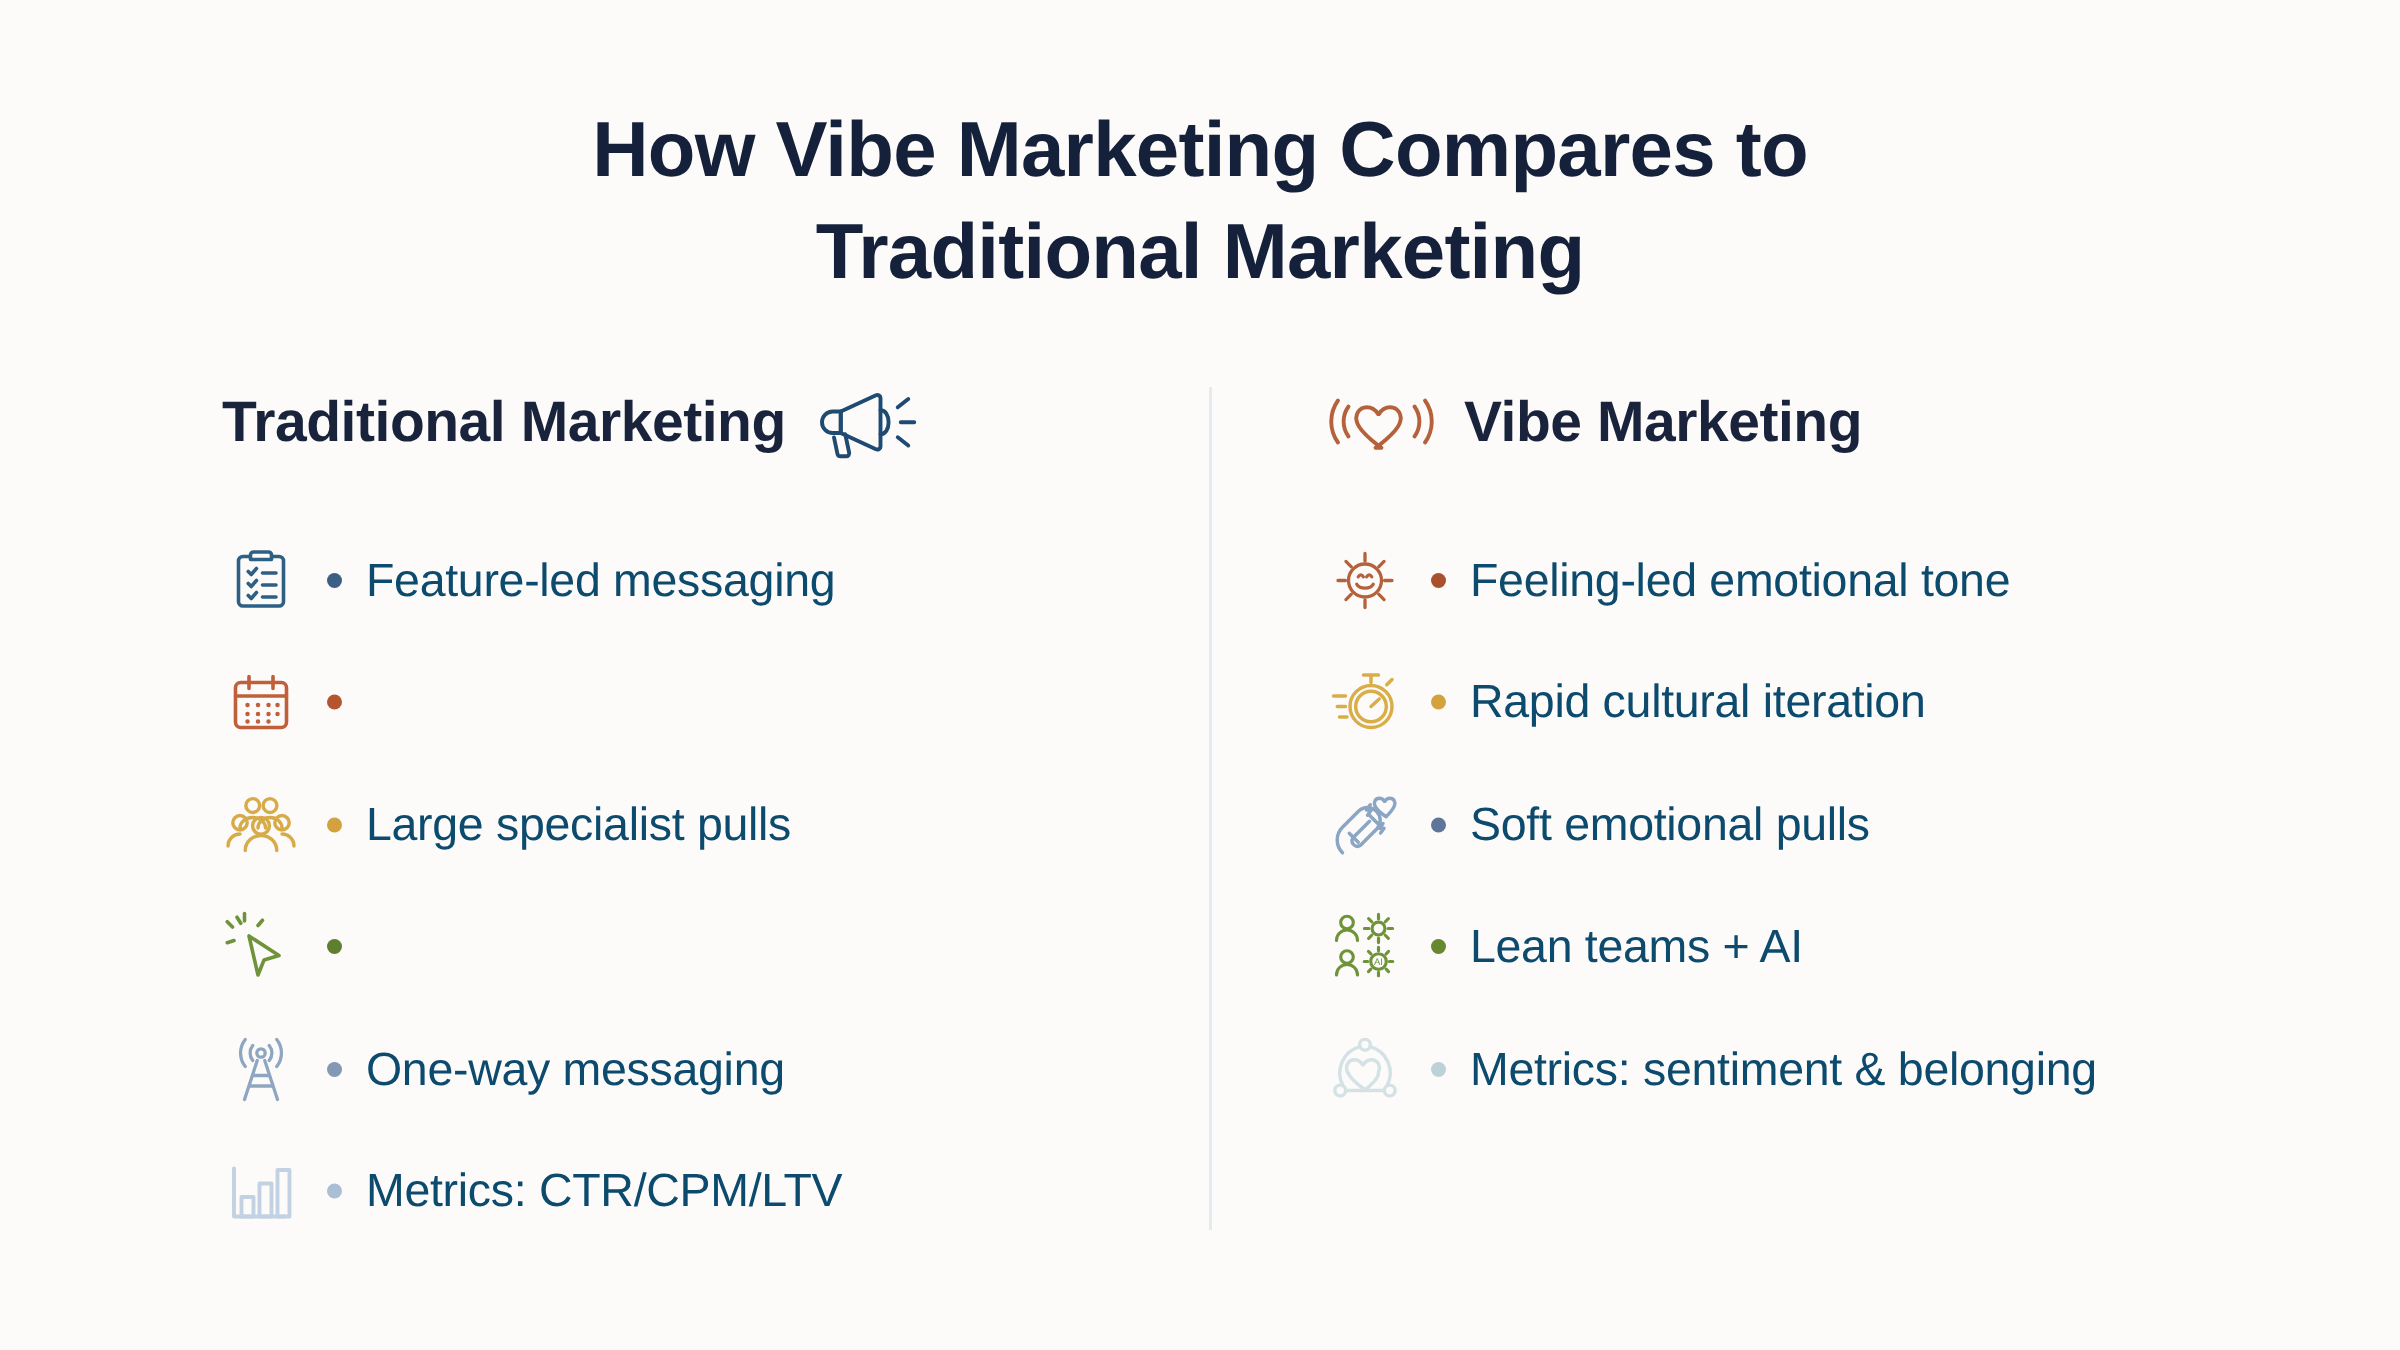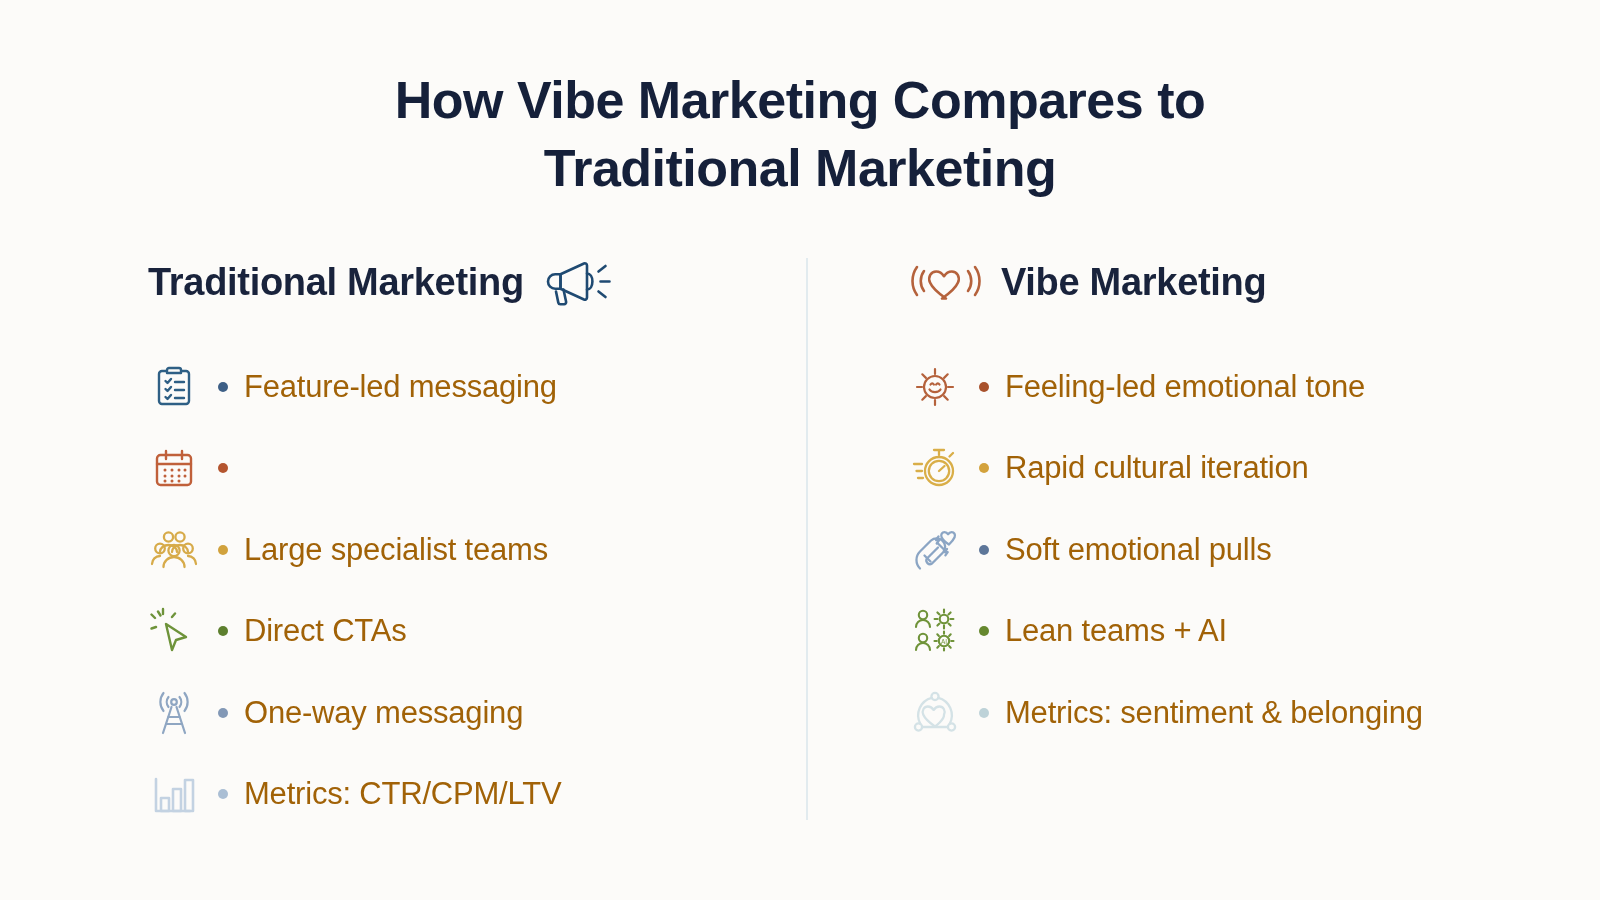--- a/index.html
+++ b/index.html
@@ -23,21 +23,21 @@
   
   .divider{
     position:absolute; left:806px; top:258px;
     width:2px; height:562px;
     background:#e2ebef;
   }
 
   
   .col{ position:absolute; top:250px; }
   .col-left{ left:148px; width:620px; }
-  .col-right{ left:909px; width:660px; }
+  .col-right{ left:884px; width:660px; }
 
   
   .col-head{
     display:flex; align-items:center; height:64px;
     gap:16px;
   }
   .col-head.right{ gap:18px; }
   .col-title{
     font-size:38px; font-weight:bold; color:#19233c;
     letter-spacing:-0.3px; white-space:nowrap;
@@ -54,21 +54,21 @@
   .row-icon{
     width:52px; height:52px; flex:0 0 auto;
     display:flex; align-items:center; justify-content:center;
   }
   .row-icon svg{ width:48px; height:48px; display:block; }
   .bullet{
     width:10px; height:10px; border-radius:50%;
     flex:0 0 auto; margin-left:18px; margin-right:16px;
   }
   .row-label{
-    font-size:31px; color:#a16207; white-space:nowrap;
+    font-size:31px; color:#0c4a6e; white-space:nowrap;
     letter-spacing:-0.2px;
   }
 </style>
 </head>
 <body>
 
 <div class="page">
 
   <h1 class="title">
     <span class="ln">How Vibe Marketing Compares to</span>
@@ -128,32 +128,31 @@
             <path d="M10 26c0-4 3.8-7 8.5-7s8.5 3 8.5 7"></path>
             <path d="M22 26c0-4 3.6-7 8-7s8 3 8 7"></path>
             <circle cx="10" cy="22.5" r="4.8"></circle>
               <circle cx="38" cy="22.5" r="4.8"></circle>
             <path d="M2 38c0-4.5 3.6-8 8-8M46 38c0-4.5-3.6-8-8-8"></path>
             <circle cx="24" cy="24.5" r="5.6"></circle>
             <path d="M13.5 41c0-5.6 4.7-10 10.5-10s10.5 4.4 10.5 10"></path>
           </svg>
         </span>
         <span class="bullet" style="background:#d1a23d"></span>
-        <span class="row-label">Large specialist teams</span>
+        <span class="row-label">Large specialist pulls</span>
       </div>
 
       <div class="row">
         <span class="row-icon">
           <svg viewBox="0 0 48 48" fill="none" stroke="#6e933a" stroke-width="2.4" stroke-linecap="round" stroke-linejoin="round">
             <path d="M16 17l6 26 4-10 10-3z"></path>
             <path d="M13 7v-5M5 11l-3.5-3.5M6 20l-4.5 1.5M22 10l3-3.5M10.5 8.5L8 4.5"></path>
           </svg>
         </span>
         <span class="bullet" style="background:#5d7f2e"></span>
-        <span class="row-label">Direct CTAs</span>
       </div>
 
       <div class="row">
         <span class="row-icon">
           <svg viewBox="0 0 48 48" fill="none" stroke="#8fa6c2" stroke-width="2.2" stroke-linecap="round" stroke-linejoin="round">
             <circle cx="24" cy="13" r="2.8"></circle>
             <path d="M18.5 8a8 8 0 0 0 0 10M29.5 8a8 8 0 0 1 0 10"></path>
             <path d="M13.5 4a14.5 14.5 0 0 0 0 18M34.5 4a14.5 14.5 0 0 1 0 18"></path>
             <path d="M21.5 18L13 44M26.5 18L35 44"></path>
             <path d="M18.5 28h11M16.5 35h15"></path>

